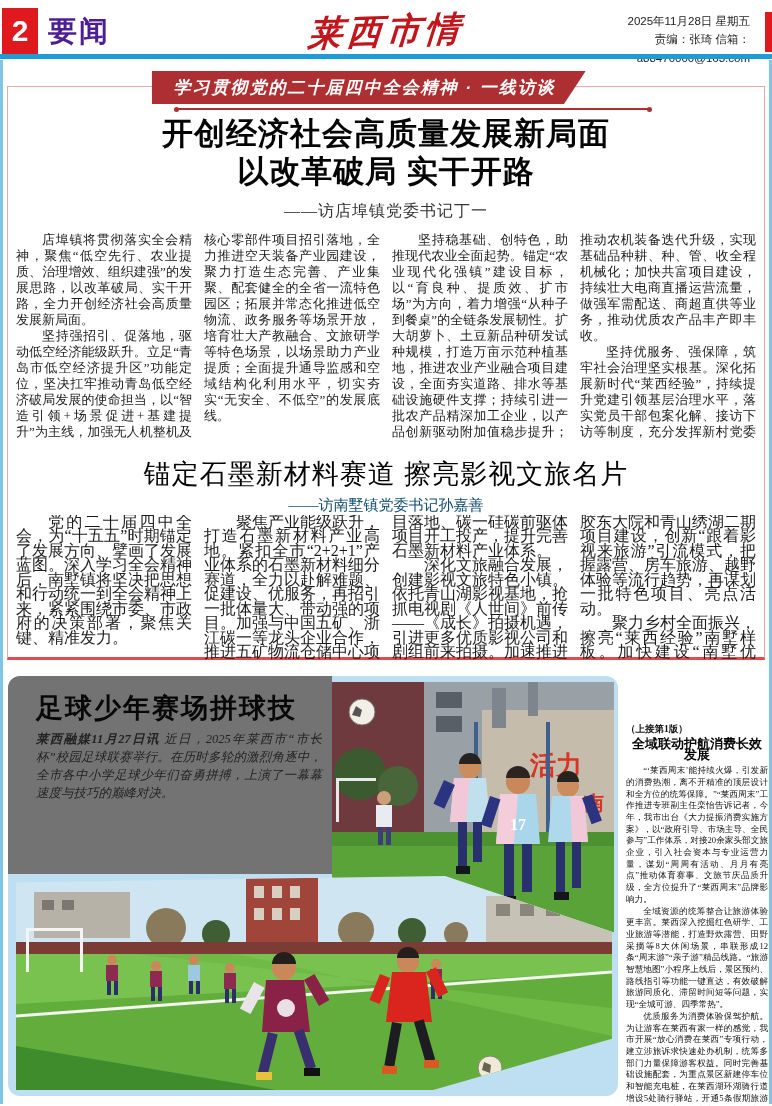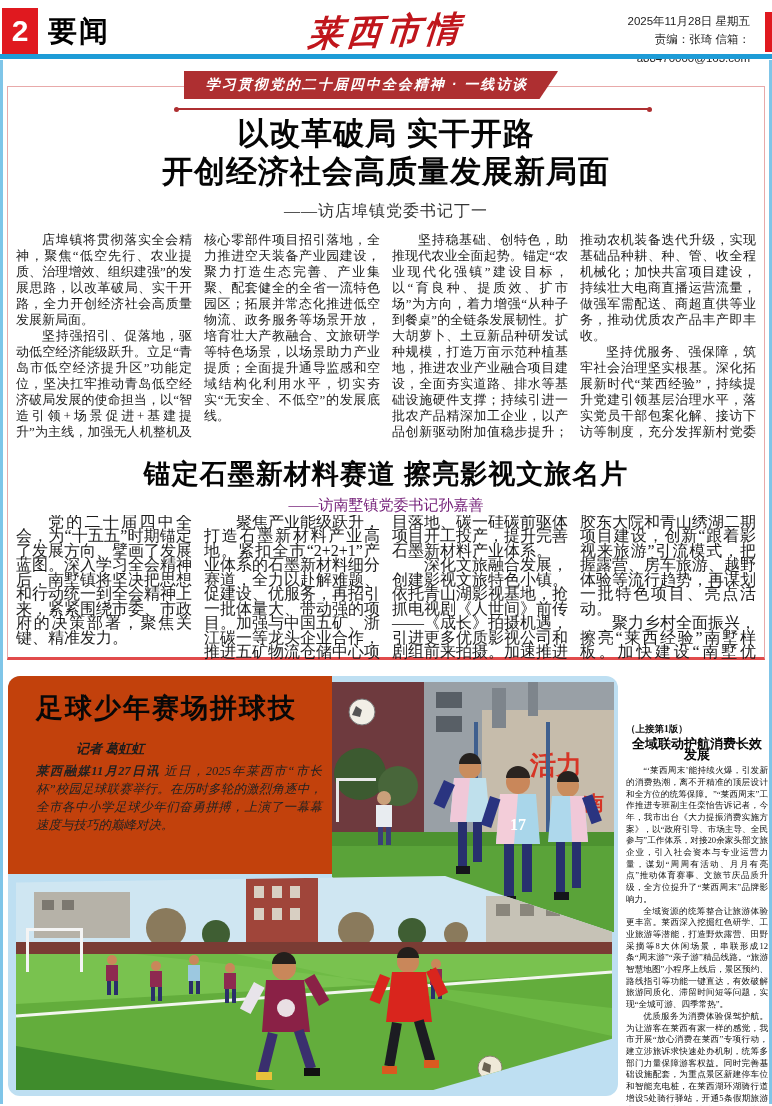--- a/index.html
+++ b/index.html
@@ -7,63 +7,63 @@
   body { width:772px; height:1106px; position:relative; overflow:hidden;
          font-family:"Liberation Serif", serif; color:#1c1c1c; }
   .page { position:absolute; inset:0; }
 
   
   .header { position:absolute; top:0; left:0; width:772px; height:60px; }
   .pagenum { position:absolute; left:2px; top:8px; width:36px; height:46px;
              background:#e0191f; color:#fff; font-family:"Liberation Sans",sans-serif;
              font-weight:bold; font-size:30px; display:flex; align-items:center; justify-content:center; }
   .section-label { position:absolute; left:48px; top:12px; font-family:Liberation Serif, serif;
-             font-weight:bold; font-size:29px; letter-spacing:2px; color:#000000; }
+             font-weight:bold; font-size:29px; letter-spacing:2px; color:#4c1d95; }
   .masthead { position:absolute; left:50%; top:8px; transform:translateX(-50%) rotate(-2deg) skewX(-6deg);
              color:#c0161c; font-family:"DejaVu Serif",serif; font-weight:bold; font-style:italic;
              font-size:35px; letter-spacing:4px; white-space:nowrap; }
   .dateblock { position:absolute; right:22px; top:12px; width:200px; font-family:"Liberation Sans",sans-serif;
              font-size:11.5px; line-height:1.6; color:#222; text-align:right; }
   .red-cap { position:absolute; right:0; top:12px; width:7px; height:40px; background:#e0191f; }
   .blue-rule { position:absolute; left:0; top:54px; width:772px; height:5px; background:#1e9cd7; }
   .edge-line { position:absolute; top:60px; bottom:2px; width:3px; background:#7fc5e8; }
   .edge-left { left:0; } .edge-right { right:0; }
 
   
   .top-frame { position:absolute; left:7px; top:86px; width:758px; height:574px;
                border:1px solid #e8a9a9; border-bottom:3px solid #e14b4b; }
   .banner { position:absolute; top:-16px; left:50%; transform:translateX(-54%);
             background:#ae2f31; color:#fff; font-family:"Liberation Sans",sans-serif;
-            font-weight:bold; font-style:italic; font-size:14px; letter-spacing:2px;
+            font-weight:bold; font-style:italic; font-size:17px; letter-spacing:2px;
             padding:5px 30px 5px 22px; white-space:nowrap;
             clip-path:polygon(0 0,100% 0,95% 100%,0 100%); }
   .banner-underline { position:absolute; top:21px; left:170px; width:470px;
             border-top:2px solid #ae2f31; }
   .banner-underline::before, .banner-underline::after { content:""; position:absolute; top:-3px;
             width:5px; height:5px; border-radius:50%; background:#ae2f31; }
   .banner-underline::before { left:-4px; } .banner-underline::after { right:-4px; }
 
   .headline1 { margin-top:28px; text-align:center; font-family:"Liberation Sans",sans-serif;
             font-weight:bold; font-size:31px; line-height:1.22; color:#050505; letter-spacing:1px; }
   .subtitle { text-align:center; font-size:16px; color:#333; margin-top:10px; letter-spacing:1px; }
 
   .cols { column-gap:12px; text-align:justify; overflow:hidden; column-fill:auto; padding:0 8px; }
   .cols p { text-indent:2em; }
   .cols-a1 { margin-top:10px; height:212px; column-count:4; font-size:13px; line-height:16px; }
   .headline2 { margin-top:12px; text-align:center; font-family:"Liberation Sans",sans-serif;
-            font-weight:bold; font-size:27px; color:#050505; letter-spacing:1px; }
-  .subtitle2 { text-align:center; font-size:15px; color:#701a75; margin-top:4px; }
+            font-weight:normal; font-size:27px; color:#050505; letter-spacing:1px; }
+  .subtitle2 { text-align:center; font-size:15px; color:#0c4a6e; margin-top:4px; }
   .cols-a2 { margin-top:0; height:150px; column-count:4; font-size:16px; line-height:14.5px; }
 
   
   .bottom { position:absolute; left:8px; top:674px; width:756px; height:424px; }
   .photo-panel { position:absolute; left:0; top:2px; width:610px; height:420px;
             background:#bedff2; border-radius:12px; overflow:hidden; }
   .fb-textzone { position:absolute; left:0; top:0; width:324px; height:198px;
-            background:#c2410c; padding:14px 10px 0 28px; }
+            background:#737373; padding:14px 10px 0 28px; }
   .fb-title { font-family:"Liberation Sans",sans-serif; font-weight:bold; font-size:27px;
             letter-spacing:2px; color:#080808; }
   .fb-byline { margin-top:14px; margin-left:40px; font-size:13px; font-weight:bold; font-style:italic; }
   .fb-body { margin-top:4px; width:286px; font-size:12.5px; line-height:18px; font-style:italic;
             text-align:justify; color:#222; }
   .fb-body .lead { font-weight:bold; }
   .photoA { position:absolute; left:324px; top:6px; width:282px; height:250px;
             clip-path:polygon(0 0,100% 0,100% 100%,22% 100%,0 78%); }
   .photoB { position:absolute; left:8px; top:200px; width:596px; height:214px;
             clip-path:polygon(0 3%,72% 0,100% 26%,100% 76%,70% 100%,0 100%); }
@@ -94,22 +94,22 @@
   </div>
   <div class="edge-line edge-left"></div>
   <div class="edge-line edge-right"></div>
 
   <div class="top-frame">
     <div class="banner">学习贯彻党的二十届四中全会精神 · 一线访谈</div>
     <div class="banner-underline"></div>
 
     <div>
       <div class="headline1">
+        <div>开创经济社会高质量发展新局面</div>
         <div>以改革破局 实干开路</div>
-        <div>开创经济社会高质量发展新局面</div>
       </div>
       <div class="subtitle">——访店埠镇党委书记丁一</div>
       <div class="cols cols-a1">
         <p>店埠镇将贯彻落实全会精神，聚焦“低空先行、农业提质、治理增效、组织建强”的发展思路，以改革破局、实干开路，全力开创经济社会高质量发展新局面。</p>
         <p>坚持强招引、促落地，驱动低空经济能级跃升。立足“青岛市低空经济提升区”功能定位，坚决扛牢推动青岛低空经济破局发展的使命担当，以“智造引领+场景促进+基建提升”为主线，加强无人机整机及核心零部件项目招引落地，全力推进空天装备产业园建设，聚力打造生态完善、产业集聚、配套健全的全省一流特色园区；拓展并常态化推进低空物流、政务服务等场景开放，培育壮大产教融合、文旅研学等特色场景，以场景助力产业提质；全面提升通导监感和空域结构化利用水平，切实夯实“无安全、不低空”的发展底线。</p>
         <p>坚持稳基础、创特色，助推现代农业全面起势。锚定“农业现代化强镇”建设目标，以“育良种、提质效、扩市场”为方向，着力增强“从种子到餐桌”的全链条发展韧性。扩大胡萝卜、土豆新品种研发试种规模，打造万亩示范种植基地，推进农业产业融合项目建设，全面夯实道路、排水等基础设施硬件支撑；持续引进一批农产品精深加工企业，以产品创新驱动附加值稳步提升；推动农机装备迭代升级，实现基础品种耕、种、管、收全程机械化；加快共富项目建设，持续壮大电商直播运营流量，做强军需配送、商超直供等业务，推动优质农产品丰产即丰收。</p>
         <p>坚持优服务、强保障，筑牢社会治理坚实根基。深化拓展新时代“莱西经验”，持续提升党建引领基层治理水平，落实党员干部包案化解、接访下访等制度，充分发挥新村党委阵地作用，整合党员力量组建“红色调解团”，努力实现案结事了、事心双解。完善社会救助体系，统筹做好助残、济困、养老等工作，实现民生服务全覆盖。</p>
 
       </div>
     </div>
@@ -125,21 +125,20 @@
 
       </div>
     </div>
   </div>
 
   <div class="bottom">
 
     <div class="photo-panel">
       <div class="fb-textzone">
         <div class="fb-title">足球少年赛场拼球技</div>
-        <div class="fb-byline">记者 葛虹虹</div>
         <div class="fb-body">
           <span class="lead">莱西融媒11月27日讯</span>
           <span>近日，2025年莱西市“市长杯”校园足球联赛举行。在历时多轮的激烈角逐中，全市各中小学足球少年们奋勇拼搏，上演了一幕幕速度与技巧的巅峰对决。</span>
         </div>
       </div>
 
       <div class="photoA">
         <svg width="282" height="250" viewBox="0 0 282 250">
           <rect x="0" y="0" width="282" height="150" fill="#99a0a6"></rect>
           <rect x="0" y="0" width="92" height="150" fill="#6e3a3e"></rect>

